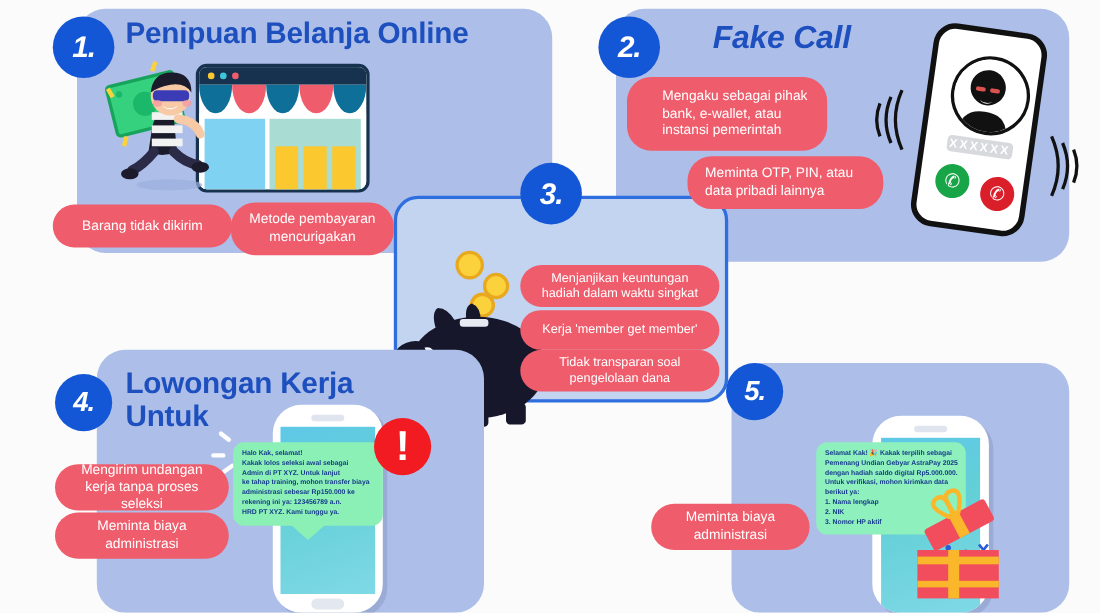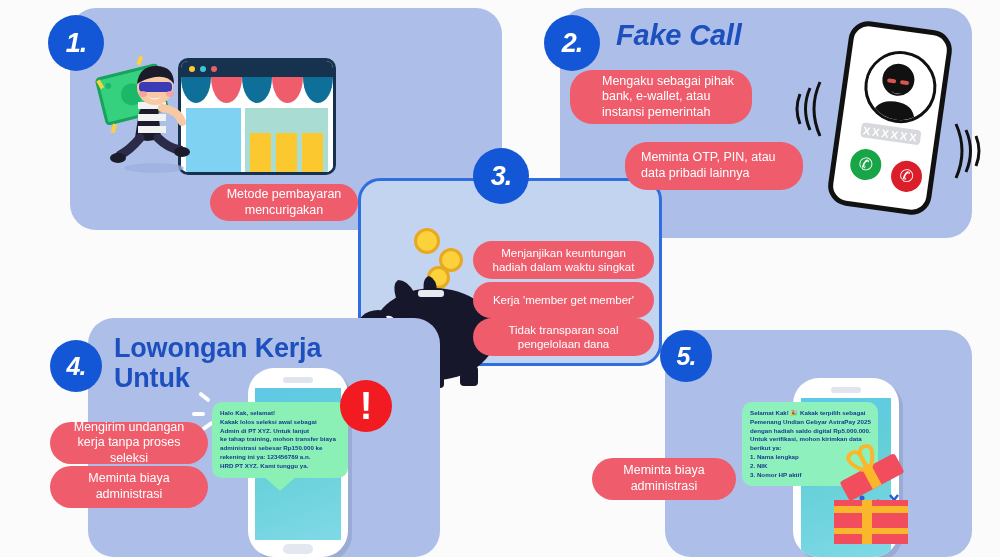--- a/index.html
+++ b/index.html
@@ -95,20 +95,21 @@
 </style>
 </head>
 <body>
 
 <div class="stage">
 
   <div class="card" style="left:70px;top:8px;width:432px;height:222px;"></div>
 
   <div class="badge" style="left:48px;top:15px;">1.</div>
 
+  <div class="heading" style="left:114px;top:16px;width:330px;">Penipuan Belanja Online</div>
 
   <div class="browser" style="left:178px;top:58px;width:158px;height:117px;">
     <div class="browser-bar">
       <span class="dot" style="background:#fbc82f"></span>
       <span class="dot" style="background:#3fc4d8"></span>
       <span class="dot" style="background:#ef5c6b"></span>
     </div>
     <div class="awning">
       <span class="scallop" style="background:#0e6f99"></span>
       <span class="scallop" style="background:#ef5c6b"></span>
@@ -155,27 +156,28 @@
 
       <path d="M70 56 q16 2 20 14" stroke="#f7c9a5" stroke-width="8" fill="none" stroke-linecap="round"></path>
 
       <path d="M48 86 q-10 12 -20 17" stroke="#2b2b48" stroke-width="9" fill="none" stroke-linecap="round"></path>
       <path d="M66 86 q10 10 22 12" stroke="#2b2b48" stroke-width="9" fill="none" stroke-linecap="round"></path>
       <ellipse cx="26" cy="106" rx="8" ry="5" fill="#1b1b2b"></ellipse>
       <ellipse cx="90" cy="100" rx="8" ry="5" fill="#1b1b2b"></ellipse>
     </svg>
   </div>
 
-  <div class="pill" style="left:210px;top:184px;width:148px;height:37px;">Metode pembayaran mencurigakan</div>
+  <div class="pill" style="left:48px;top:186px;width:163px;height:39px;">Barang tidak dikirim</div>
+  <div class="pill" style="left:210px;top:184px;width:148px;height:48px;">Metode pembayaran mencurigakan</div>
 
   <div class="card" style="left:560px;top:8px;width:412px;height:230px;"></div>
 
   <div class="badge" style="left:544px;top:15px;">2.</div>
 
-  <div class="heading italic" style="left:616px;top:20px;width:260px;">Fake Call</div>
+  <div class="heading italic" style="left:648px;top:20px;width:260px;">Fake Call</div>
 
   <div class="phone" style="left:838px;top:25px;width:104px;height:186px;transform:rotate(8deg);">
     <div class="avatar" style="left:17px;top:20px;width:66px;height:66px;">
       <svg width="60" height="60" viewBox="0 0 60 60">
         <circle cx="30" cy="30" r="30" fill="#fff"></circle>
         <path d="M30 48 q-22 0 -22 22 h44 q0 -22 -22 -22z" fill="#111"></path>
         <circle cx="30" cy="26" r="16" fill="#111"></circle>
         <path d="M16 24 q14 -9 28 0 q0 7 -3 9 q-11 4 -22 0 q-3 -2 -3 -9z" fill="#111"></path>
         <rect x="19" y="26" width="9" height="4" rx="2" fill="#d9534f"></rect>
         <rect x="32" y="26" width="9" height="4" rx="2" fill="#d9534f"></rect>
@@ -195,21 +197,21 @@
     </svg>
   </div>
   <div class="waves" style="left:950px;top:120px;">
     <svg width="38" height="62" viewBox="0 0 38 62">
       <path d="M6 4 q12 27 0 54" stroke="#111" stroke-width="3" fill="none"></path>
       <path d="M16 10 q9 21 0 42" stroke="#111" stroke-width="3" fill="none"></path>
       <path d="M26 16 q6 15 0 30" stroke="#111" stroke-width="3" fill="none"></path>
     </svg>
   </div>
 
-  <div class="pill left" style="left:570px;top:70px;width:182px;height:54px;padding-left:32px;">Mengaku sebagai pihak bank, e-wallet, atau instansi pemerintah</div>
+  <div class="pill left" style="left:570px;top:70px;width:182px;height:67px;padding-left:32px;">Mengaku sebagai pihak bank, e-wallet, atau instansi pemerintah</div>
   <div class="pill left" style="left:625px;top:142px;width:178px;height:48px;padding-left:16px;">Meminta OTP, PIN, atau data pribadi lainnya</div>
 
   <div class="card center" style="left:358px;top:178px;width:298px;height:182px;"></div>
 
   <div class="badge" style="left:473px;top:148px;">3.</div>
 
 
   <div class="coin" style="left:414px;top:228px;width:20px;height:20px;"></div>
   <div class="coin" style="left:439px;top:248px;width:18px;height:18px;"></div>
   <div class="coin" style="left:427px;top:266px;width:17px;height:17px;"></div>

